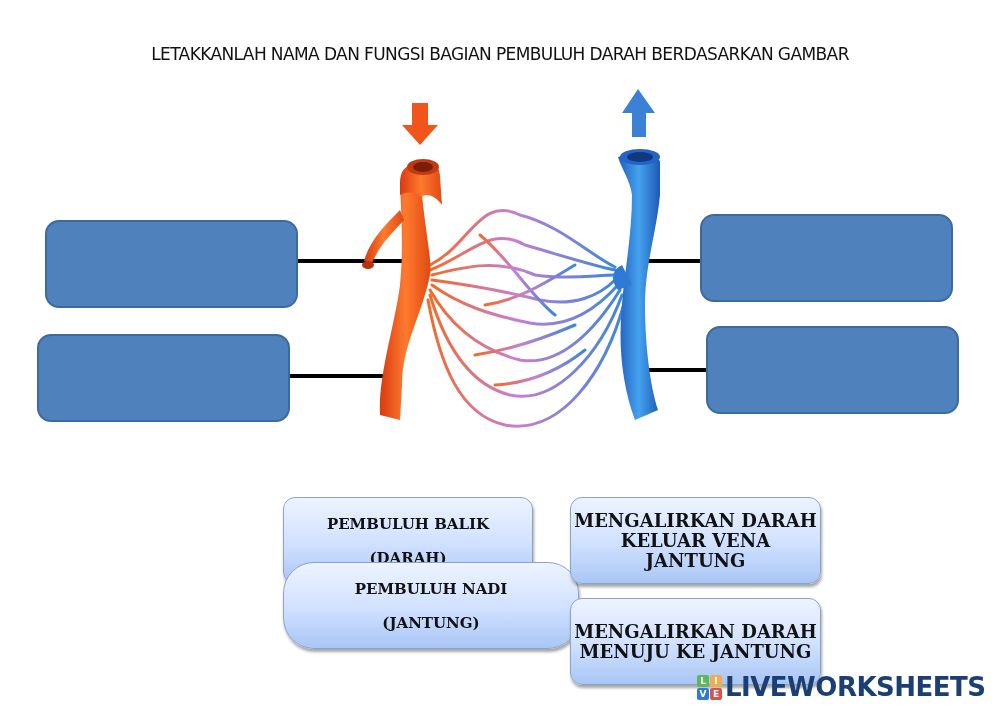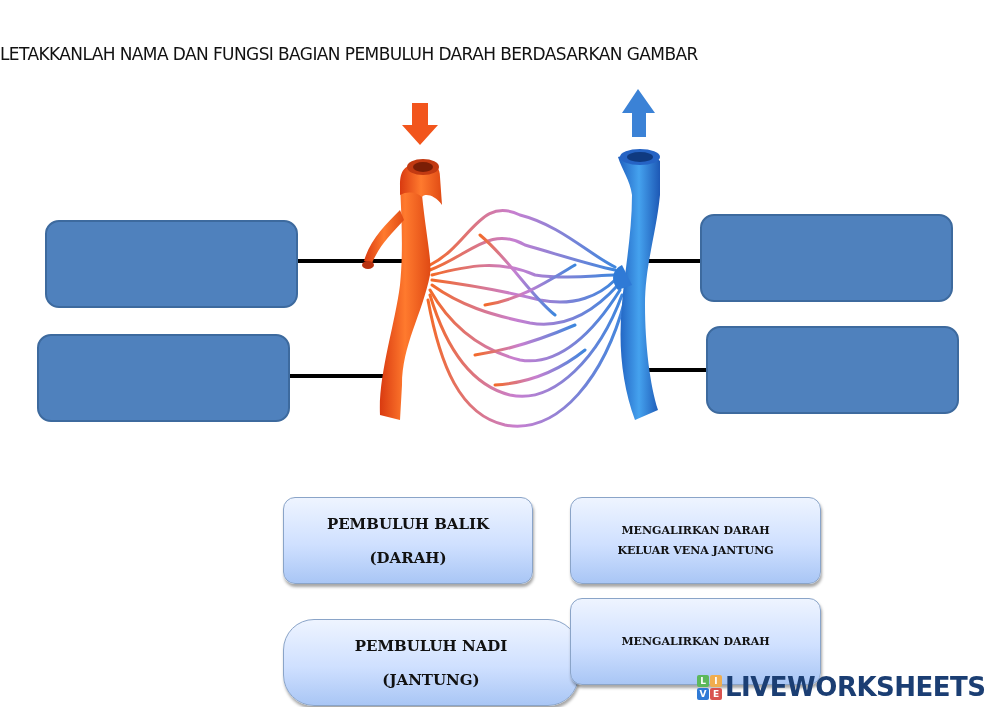--- a/index.html
+++ b/index.html
@@ -1,34 +1,34 @@
 <!DOCTYPE html>
 <html><head>
   <meta charset="utf-8">
   <style>
     html, body { margin: 0; padding: 0; background: #ffffff; }
     body { width: 1000px; height: 707px; position: relative; overflow: hidden;
            font-family: "DejaVu Sans", sans-serif; }
-    .title { position: absolute; left: 0; top: 44px; width: 1000px; text-align: left;
+    .title { position: absolute; left: 0; top: 44px; width: 1000px; text-align: center;
              font-family: "DejaVu Sans", sans-serif; font-size: 17px; letter-spacing: -0.6px;
              color: #111; transform: scaleY(1.05); }
     .drop-box { position: absolute; background: #4f81bd; border: 2px solid #3d6a9e;
                 border-radius: 14px; box-sizing: border-box; }
     .connector { position: absolute; height: 4px; background: #000; }
     .illustration { position: absolute; left: 360px; top: 85px; width: 320px; height: 360px; }
     .card { position: absolute; box-sizing: border-box; border-radius: 12px;
             border: 1.5px solid #8aa4c8;
             background: linear-gradient(to bottom, #eef4ff 0%, #cfe0ff 55%, #a9c6f5 100%);
             box-shadow: 1px 3px 3px rgba(0,0,0,0.35);
             display: flex; flex-direction: column; align-items: center; justify-content: center;
             font-family: "DejaVu Serif", serif; font-weight: bold; color: #111; text-align: center;
             cursor: grab; margin-left: 30px; }
     .card .line { display: block; }
     .card.name .line { font-size: 15px; line-height: 34px; }
-    .card.func .line { font-size: 11px; line-height: 20px; }
+    .card.func .line { font-size: 18px; line-height: 20px; }
     .brand { position: absolute; left: 697px; top: 670px; height: 34px; display: flex; align-items: center; }
     .brand-logo { display: grid; grid-template-columns: 12px 12px; grid-template-rows: 12px 12px; gap: 1px; margin-right: 3px; }
     .brand-logo span { display: flex; align-items: center; justify-content: center; font-size: 9px; font-weight: bold; color: #fff; border-radius: 2px; font-family: "DejaVu Sans", sans-serif; }
     .brand-text { font-family: "DejaVu Sans", sans-serif; font-weight: bold; font-size: 26px; color: #1b3e73; letter-spacing: -0.5px; }
   </style>
 </head>
 <body>
 
 <div class="title">LETAKKANLAH NAMA DAN FUNGSI BAGIAN PEMBULUH DARAH BERDASARKAN GAMBAR</div>
 
@@ -96,30 +96,31 @@
     <ellipse cx="280" cy="72" rx="13" ry="5" fill="#0f3a80"></ellipse>
   </g>
 
   <path d="M272 52 L286 52 L286 28 L295 28 L278 4 L262 28 L272 28 Z" fill="#3b82d6"></path>
 </svg>
 
 <div class="card name" style="left:253px; top:497px; width:250px; height:87px;">
   <span class="line">PEMBULUH BALIK</span>
   <span class="line">(DARAH)</span>
 </div>
-<div class="card name" style="left:253px; top:619px; width:296px; height:87px;border-radius:31px;">
+<div class="card name" style="left:253px; top:562px; width:296px; height:87px;border-radius:31px;">
   <span class="line">PEMBULUH NADI</span>
   <span class="line">(JANTUNG)</span>
 </div>
 <div class="card func" style="left:540px; top:497px; width:251px; height:87px;">
   <span class="line">MENGALIRKAN DARAH</span>
   <span class="line">KELUAR VENA JANTUNG</span>
 </div>
 <div class="card func" style="left:540px; top:598px; width:251px; height:87px;">
   <span class="line">MENGALIRKAN DARAH</span>
+  <span class="line">MENUJU KE JANTUNG</span>
 </div>
 
 <div class="brand">
   <div class="brand-logo">
     <span style="background:#5cb85c">L</span>
     <span style="background:#f0ad4e">I</span>
     <span style="background:#2f7ad6">V</span>
     <span style="background:#d9534f">E</span>
   </div>
   <span class="brand-text">LIVEWORKSHEETS</span>

